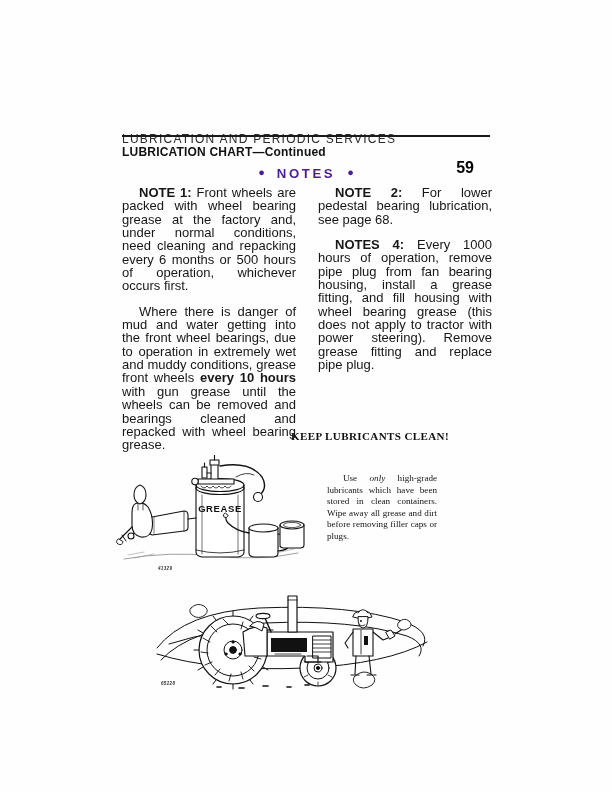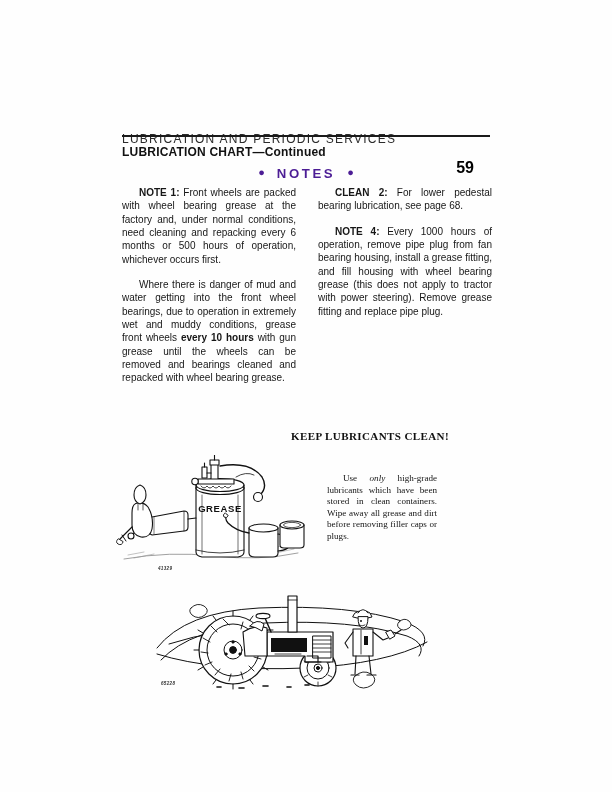--- a/index.html
+++ b/index.html
@@ -87,21 +87,21 @@
     vertical-align: 2px;
     letter-spacing: 0;
   }
   .notes-head .gap { display:inline-block; width: 12px; }
 
   
   .col {
     position: absolute;
     top: 186px;
     width: 174px;
-    font-size: 10px;
+    font-size: 13px;
     line-height: 13.35px;
     text-align: justify;
     text-justify: inter-word;
     color: #161616;
   }
   .col-left  { left: 122px; }
   .col-right { left: 318px; }
 
   .col p {
     margin: 0 0 12px 0;
@@ -189,22 +189,22 @@
   <div class="notes-head">
     <span class="bullet">●</span><span class="gap"></span><span>NOTES</span><span class="gap"></span><span class="bullet">●</span>
   </div>
 
   <div class="col col-left">
     <p><b>NOTE 1:</b><span>  Front wheels are packed with wheel bearing grease at the factory and, under normal conditions, need cleaning and repacking every 6 months or 500 hours of operation, whichever occurs first.</span></p>
     <p><span>Where there is danger of mud and water getting into the front wheel bearings, due to operation in extremely wet and muddy conditions, grease front wheels </span><b>every 10 hours</b><span> with gun grease until the wheels can be removed and bearings cleaned and repacked with wheel bearing grease.</span></p>
   </div>
 
   <div class="col col-right">
-    <p><b>CLEAN 2:</b><span> For lower pedestal bearing lubrication, see page 68.</span></p>
-    <p><b>NOTE 4:</b><span>  Every 1000 hours of operation, remove pipe plug from fan bearing housing, install a grease fitting, and fill housing with wheel bearing grease (this does not apply to tractor with power steering). Remove grease fitting and replace pipe plug.</span></p>
+    <p><b>NOTE 2:</b><span> For lower pedestal bearing lubrication, see page 68.</span></p>
+    <p><b>NOTES 4:</b><span>  Every 1000 hours of operation, remove pipe plug from fan bearing housing, install a grease fitting, and fill housing with wheel bearing grease (this does not apply to tractor with power steering). Remove grease fitting and replace pipe plug.</span></p>
   </div>
 
   <div class="keep-clean">KEEP LUBRICANTS CLEAN!</div>
 
   <div class="blurb">
     <p><span>Use </span><i>only</i><span> high-grade lubricants which have been stored in clean containers.  Wipe away all grease and dirt before removing filler caps or plugs.</span></p>
   </div>
 
   <div class="illus illus-grease">
     <svg width="200" height="115" viewBox="0 0 200 115" fill="none" stroke="#111" stroke-width="1.1" stroke-linecap="round" stroke-linejoin="round">

